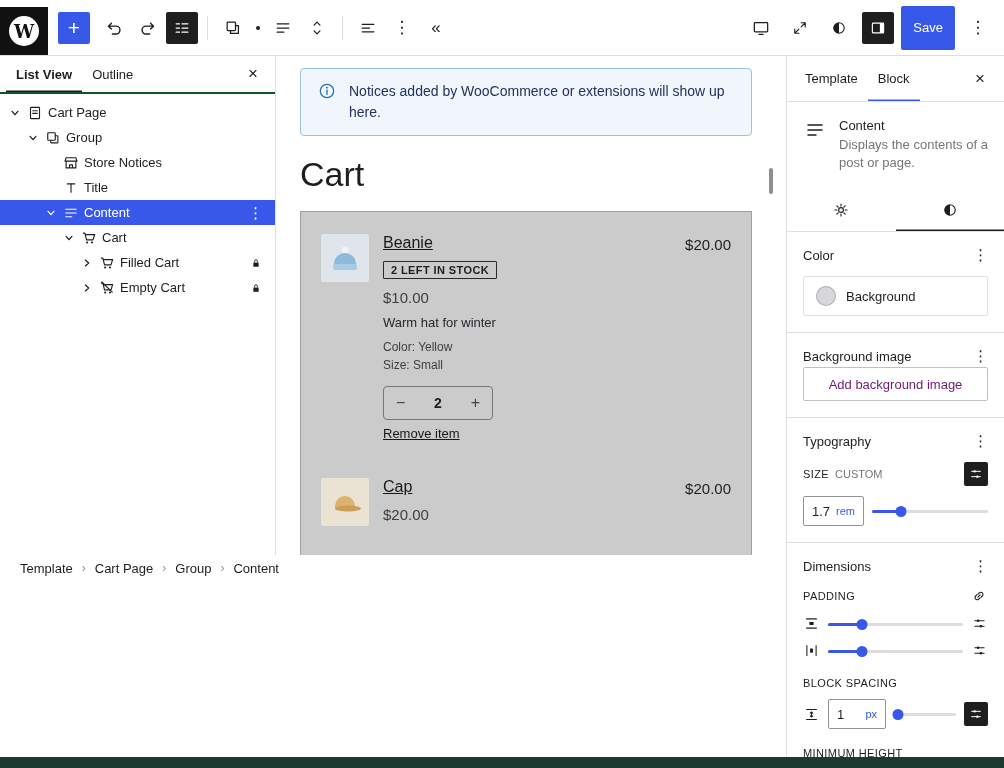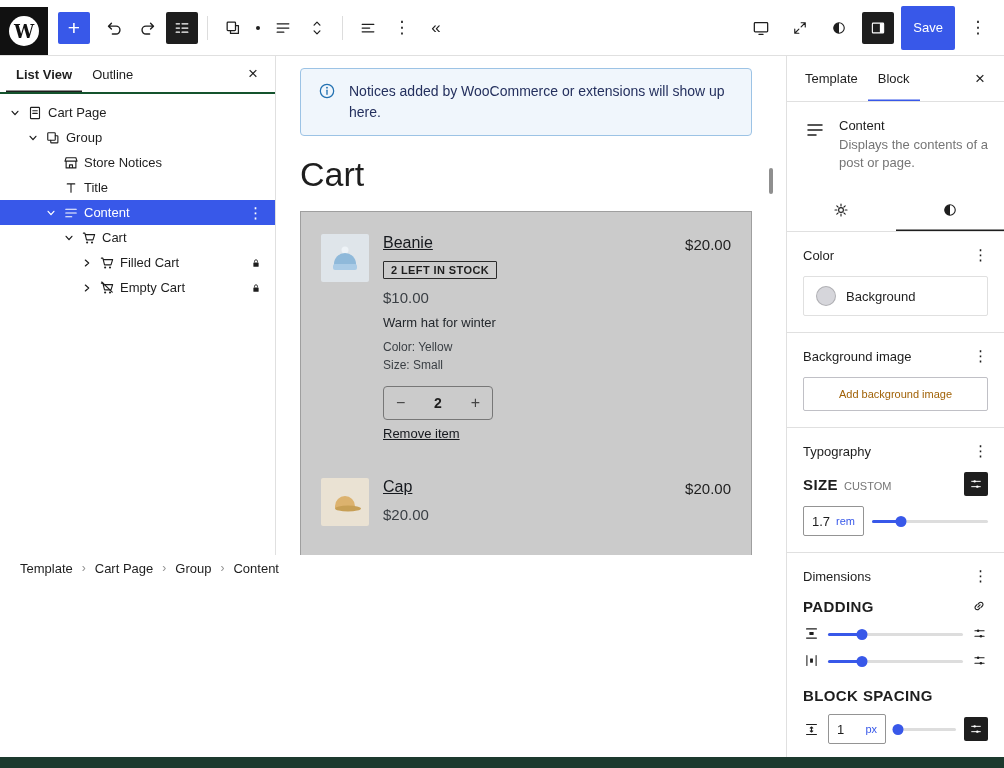--- a/index.html
+++ b/index.html
@@ -77,24 +77,24 @@
   .ss-tabs{height:44px;display:flex;border-bottom:1px solid #e0e0e0}
   .ss-tab{flex:1;display:flex;align-items:center;justify-content:center;cursor:pointer;color:#1e1e1e}
   .ss-tab.active{box-shadow:inset 0 -1.5px 0 #1e1e1e}
   .panel{padding:14px 16px 16px}
   .panel + .panel{border-top:1px solid #e0e0e0}
   .panel-head{display:flex;align-items:center;justify-content:space-between}
   .panel-title{font-size:13px;font-weight:500}
   .kebab{color:#1e1e1e;cursor:pointer;font-size:15px;background:none;border:none}
   .color-item{margin-top:12px;border:1px solid #e0e0e0;border-radius:2px;height:40px;display:flex;align-items:center;gap:10px;padding:0 12px;font-size:13px;cursor:pointer}
   .swatch{width:20px;height:20px;border-radius:50%;background:#d6d6db;box-shadow:inset 0 0 0 1px rgba(0,0,0,.18)}
-  .add-bg-btn{margin-top:12px;width:100%;height:34px;border:1px solid #c0c0c6;border-radius:2px;background:#fff;font-size:11px;color:#a16207;cursor:pointer}
+  .add-bg-btn{margin-top:2px;width:100%;height:34px;border:1px solid #c0c0c6;border-radius:2px;background:#fff;font-size:13px;color:#701a75;cursor:pointer}
   .sub-head{display:flex;align-items:center;justify-content:space-between;margin-top:12px}
   .sub-left{display:flex;align-items:baseline}
-  .sub-label{font-size:15px;font-weight:700;letter-spacing:.4px}
+  .sub-label{font-size:11px;font-weight:400;letter-spacing:.4px}
   .sub-hint{font-size:11px;color:#757575;margin-left:6px}
   .sq-btn{width:24px;height:24px;border-radius:2px;background:#1e1e1e;color:#fff;display:flex;align-items:center;justify-content:center;border:none;cursor:pointer;flex:none}
   .ctrl-row{display:flex;align-items:center;gap:8px;margin-top:10px}
   .num-input{height:30px;border:1px solid #949494;border-radius:2px;display:flex;align-items:center;justify-content:space-between;padding:0 8px;font-size:13px;background:#fff;cursor:text;flex:none}
   .num-input .unit{font-size:11px;color:var(--accent,#3858e9);}
   .w84{width:61px}.w58{width:58px}
   .tool-icon{color:#1e1e1e;display:flex;cursor:pointer;flex:none}
   .slider{position:relative;flex:1;height:12px;cursor:pointer}
   .slider .track{position:absolute;top:5px;left:0;right:0;height:3px;background:#ddd;border-radius:2px}
   .slider .fill{position:absolute;top:5px;left:0;height:3px;background:var(--accent,#3858e9);border-radius:2px;width:var(--p,0%)}

